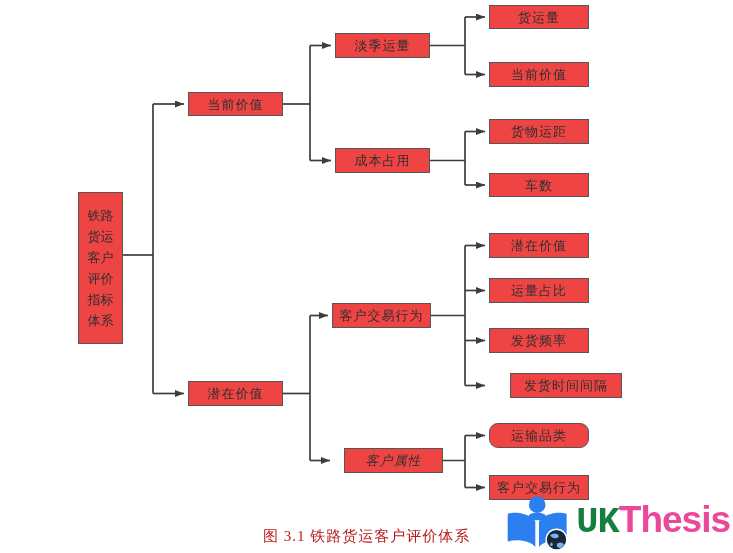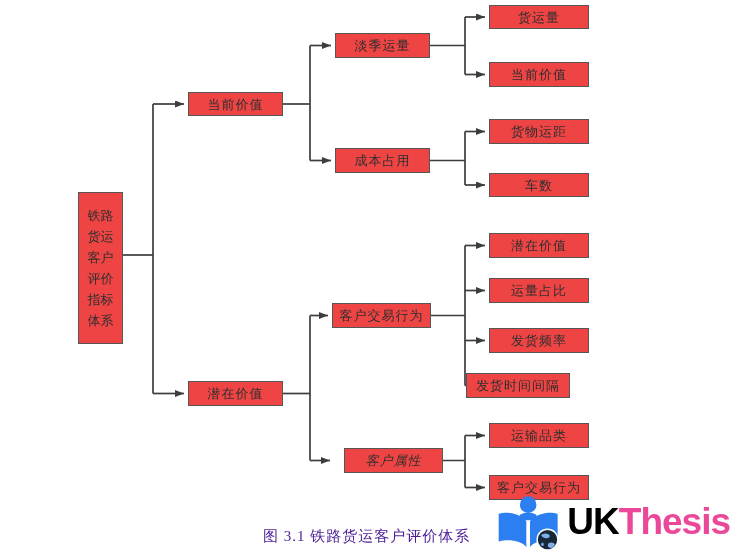--- a/index.html
+++ b/index.html
@@ -25,37 +25,37 @@
   }
   .node.root{
     white-space:pre-line;
     line-height:21px;
     letter-spacing:0;
     font-size:13px;
   }
   .caption{
     position:absolute;left:0;top:527px;width:733px;
     text-align:center;
-    font-size:15px;color:#4c1d95;
+    font-size:15px;color:#b91c1c;
     letter-spacing:1px;
   }
   .logo{
     position:absolute;right:3px;bottom:0;
     display:flex;align-items:center;
   }
   .logo-text{
     font-family:"Liberation Sans","DejaVu Sans",sans-serif;
     font-weight:bold;
     font-size:37px;
     letter-spacing:-1px;
     line-height:1;
     margin-left:2px;
     margin-bottom:6px;
   }
-  .logo-uk{color:#000000;}
+  .logo-uk{color:#15803d;font-family:Liberation Mono, monospace;}
   .logo-thesis{color:#ec4899;}
 </style>
 </head>
 <body>
 
 <div class="stage">
 
   <svg class="connector-layer" width="733" height="553" viewBox="0 0 733 553" fill="none">
     <defs>
       <marker id="arrow" markerUnits="userSpaceOnUse" markerWidth="10" markerHeight="8" refX="9" refY="3.5" orient="auto">
@@ -118,22 +118,22 @@
   <div class="node" style="left:332px;top:303px;width:99px;height:25px;">客户交易行为</div>
   <div class="node" style="left:344px;top:448px;width:99px;height:25px;font-style:italic;">客户属性</div>
 
   <div class="node" style="left:489px;top:5px;width:100px;height:24px;">货运量</div>
   <div class="node" style="left:489px;top:62px;width:100px;height:25px;">当前价值</div>
   <div class="node" style="left:489px;top:119px;width:100px;height:25px;">货物运距</div>
   <div class="node" style="left:489px;top:173px;width:100px;height:24px;">车数</div>
   <div class="node" style="left:489px;top:233px;width:100px;height:25px;">潜在价值</div>
   <div class="node" style="left:489px;top:328px;width:100px;height:25px;">发货频率</div>
   <div class="node" style="left:489px;top:278px;width:100px;height:25px;">运量占比</div>
-  <div class="node" style="left:466px;top:373px;width:104px;height:25px;">发货时间间隔</div>
-  <div class="node" style="left:489px;top:423px;width:100px;height:25px;">运输品类</div>
+  <div class="node" style="left:510px;top:373px;width:112px;height:25px;">发货时间间隔</div>
+  <div class="node" style="left:489px;top:423px;width:100px;height:25px;border-radius:9px;">运输品类</div>
   <div class="node" style="left:489px;top:475px;width:100px;height:25px;">客户交易行为</div>
 
   <div class="caption">图 3.1 铁路货运客户评价体系</div>
 
   <div class="logo">
     <svg width="70" height="58" viewBox="0 0 76 62">
       <circle cx="36" cy="10" r="9" fill="#2b7ff0"></circle>
       <path d="M27,21 Q36,16 45,21 L45,27 L27,27 Z" fill="#2b7ff0"></path>
       <path d="M34,28 C27,19 12,17 4,20 L4,50 C14,47 29,49 34,56 Z" fill="#2b7ff0"></path>
       <path d="M38,28 C45,19 60,17 68,20 L68,50 C58,47 43,49 38,56 Z" fill="#2b7ff0"></path>

